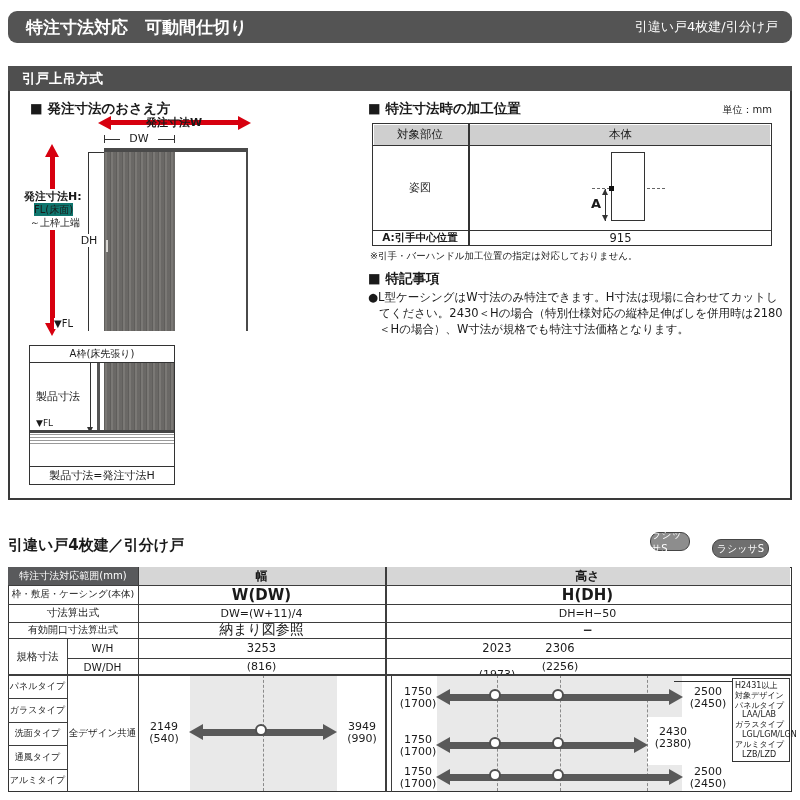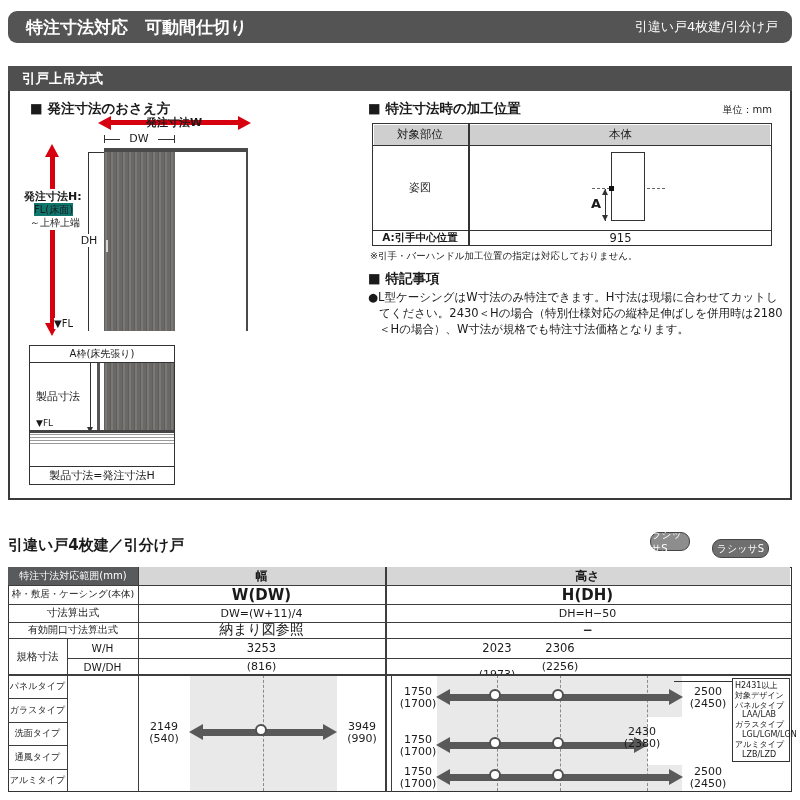--- a/index.html
+++ b/index.html
@@ -150,20 +150,21 @@
   <div class="abs cellc" style="left:467px;top:638px;width:60px;height:20px;font-size:11.5px;">2023</div>
   <div class="abs cellc" style="left:530px;top:638px;width:60px;height:20px;font-size:11.5px;">2306</div>
   <div class="abs cellc" style="left:467px;top:658px;width:60px;height:32px;font-size:11px;">(1973)</div>
   <div class="abs cellc" style="left:530px;top:658px;width:60px;height:17px;font-size:11px;">(2256)</div>
 
   <div class="abs cellc" style="left:8px;top:675px;width:59px;height:23px;font-size:9px;">パネルタイプ</div>
   <div class="abs cellc" style="left:8px;top:698px;width:59px;height:24px;font-size:9px;">ガラスタイプ</div>
   <div class="abs cellc" style="left:8px;top:722px;width:59px;height:23px;font-size:9px;">洗面タイプ</div>
   <div class="abs cellc" style="left:8px;top:745px;width:59px;height:24px;font-size:9px;">通風タイプ</div>
   <div class="abs cellc" style="left:8px;top:769px;width:59px;height:22px;font-size:9px;">アルミタイプ</div>
+  <div class="abs cellc" style="left:67px;top:675px;width:71px;height:116px;font-size:9.5px;">全デザイン共通</div>
 
   <div class="abs shade" style="left:190px;top:675px;width:147px;height:116px;"></div>
   <div class="abs dot-v" style="left:263px;top:675px;height:116px;"></div>
   <div class="abs graybody" style="left:202px;top:729px;width:122px;"></div>
   <div class="abs tri tg-l" style="left:189px;top:724px;"></div>
   <div class="abs tri tg-r" style="left:323px;top:724px;"></div>
   <div class="abs knob" style="left:255px;top:724px;"></div>
   <div class="abs rlab" style="left:142px;top:721px;width:44px;"><span>2149</span><br><span>(540)</span></div>
   <div class="abs rlab" style="left:340px;top:721px;width:44px;"><span>3949</span><br><span>(990)</span></div>
 
@@ -181,21 +182,21 @@
   <div class="abs knob" style="left:552px;top:689px;"></div>
   <div class="abs rlab" style="left:396px;top:686px;width:44px;"><span>1750</span><br><span>(1700)</span></div>
   <div class="abs rlab" style="left:688px;top:686px;width:40px;"><span>2500</span><br><span>(2450)</span></div>
 
   <div class="abs graybody" style="left:449px;top:742px;width:186px;"></div>
   <div class="abs tri tg-l" style="left:436px;top:737px;"></div>
   <div class="abs tri tg-r" style="left:634px;top:737px;"></div>
   <div class="abs knob" style="left:489px;top:737px;"></div>
   <div class="abs knob" style="left:552px;top:737px;"></div>
   <div class="abs rlab" style="left:396px;top:734px;width:44px;"><span>1750</span><br><span>(1700)</span></div>
-  <div class="abs rlab" style="left:620px;top:726px;width:44px;text-align:center;"><span>2430</span><br><span>(2380)</span></div>
+  <div class="abs rlab" style="left:651px;top:726px;width:44px;text-align:center;"><span>2430</span><br><span>(2380)</span></div>
 
   <div class="abs graybody" style="left:449px;top:774px;width:221px;"></div>
   <div class="abs tri tg-l" style="left:436px;top:769px;"></div>
   <div class="abs tri tg-r" style="left:669px;top:769px;"></div>
   <div class="abs knob" style="left:489px;top:769px;"></div>
   <div class="abs knob" style="left:552px;top:769px;"></div>
   <div class="abs rlab" style="left:396px;top:766px;width:44px;"><span>1750</span><br><span>(1700)</span></div>
   <div class="abs rlab" style="left:688px;top:766px;width:40px;"><span>2500</span><br><span>(2450)</span></div>
 
   <div class="abs" style="left:674px;top:681px;width:58px;height:1px;background:#333;"></div>

